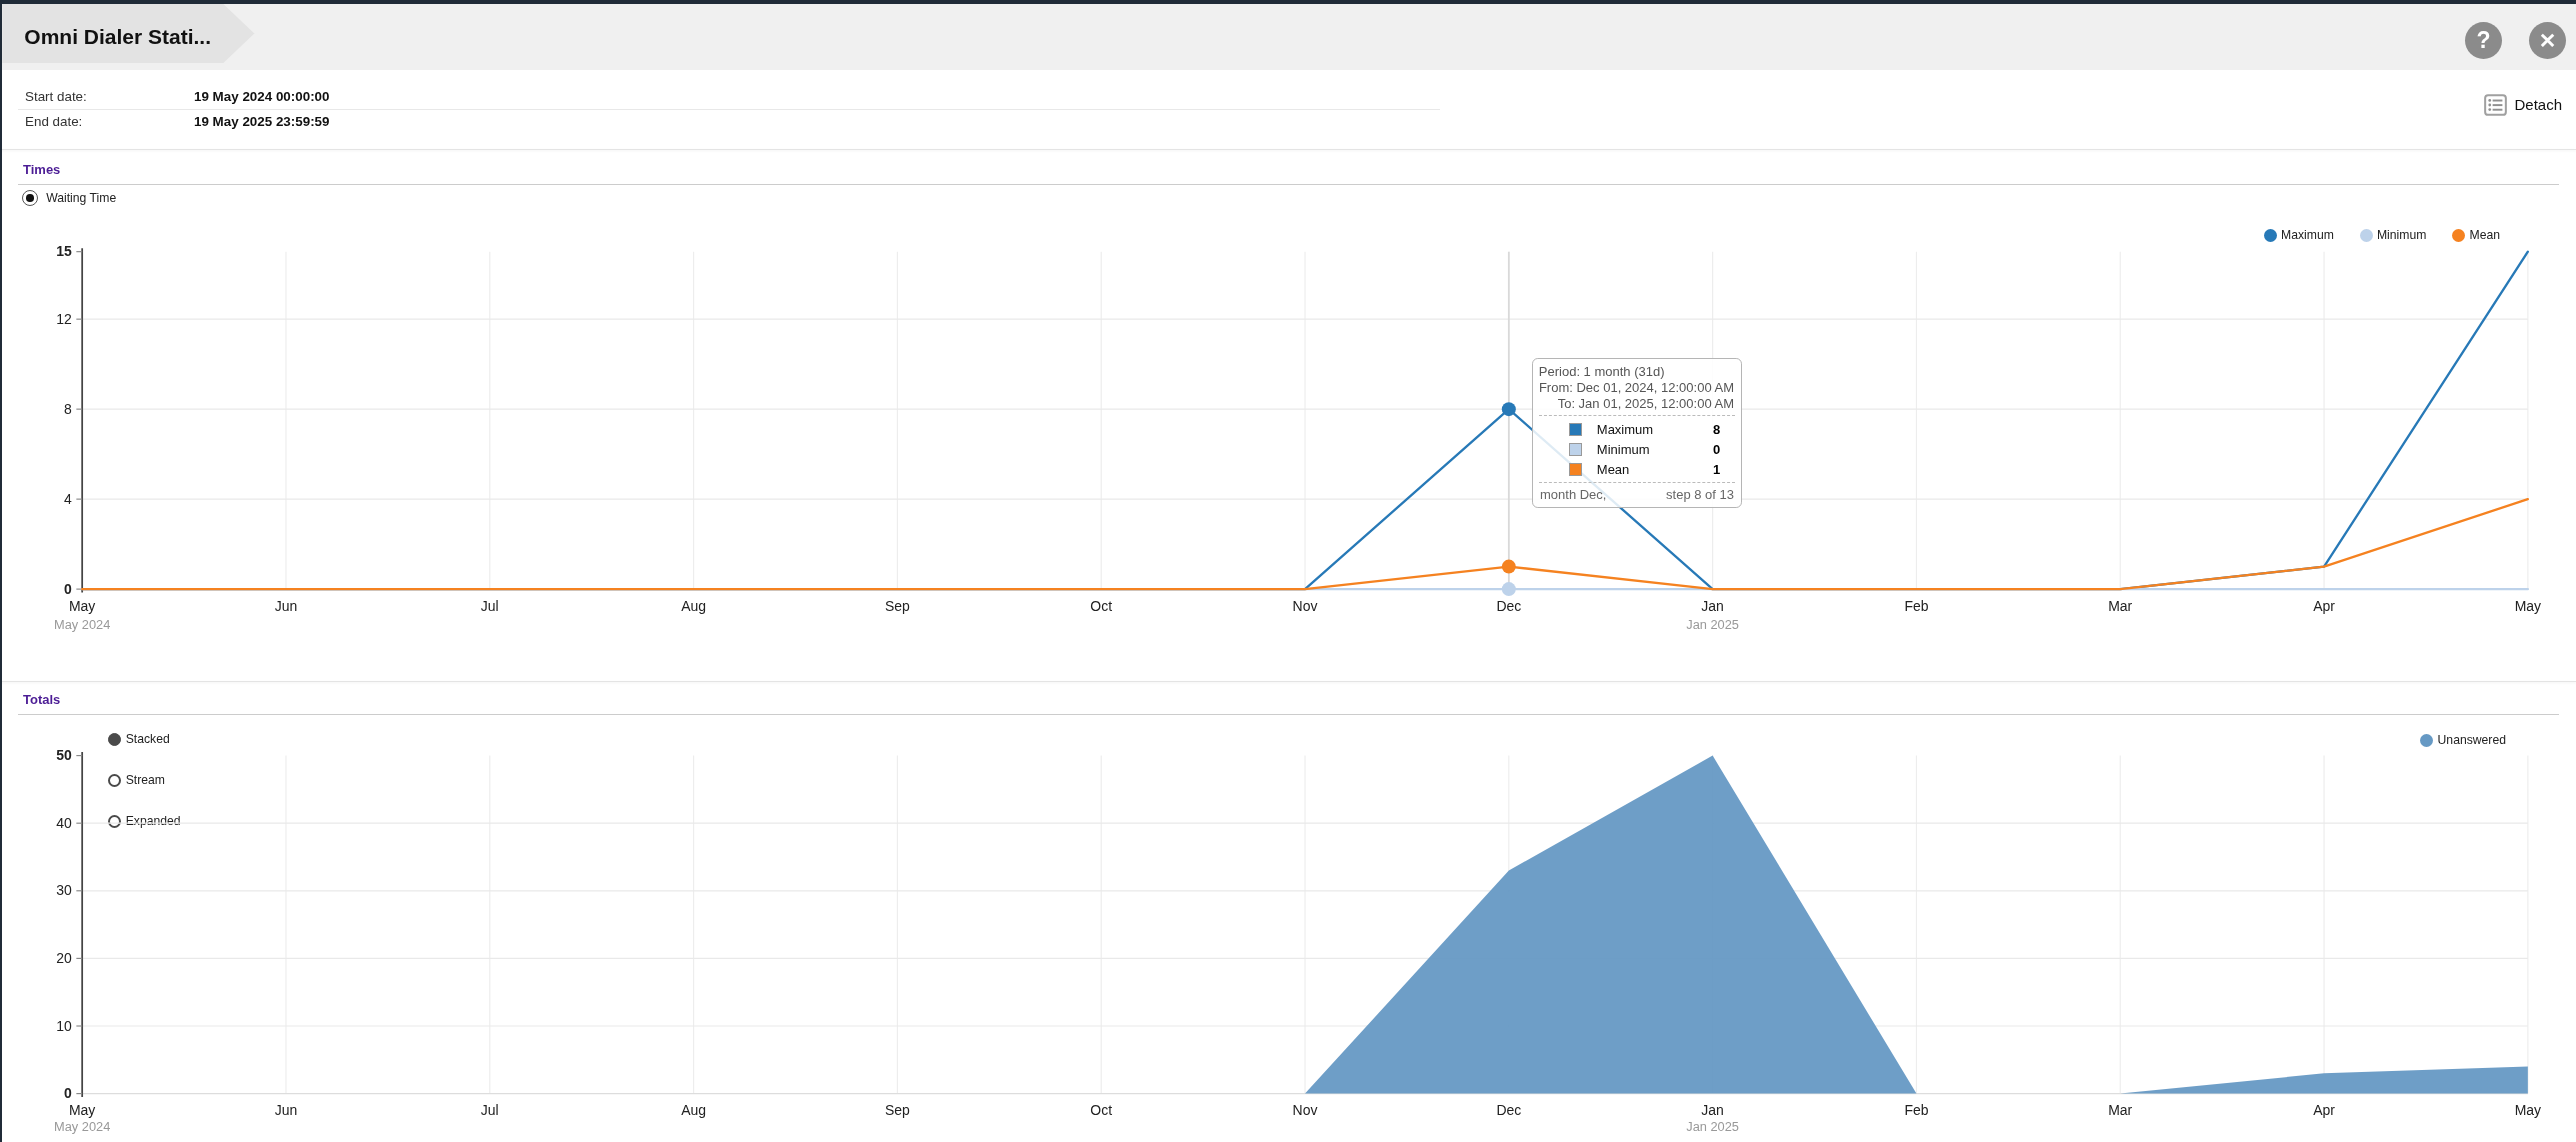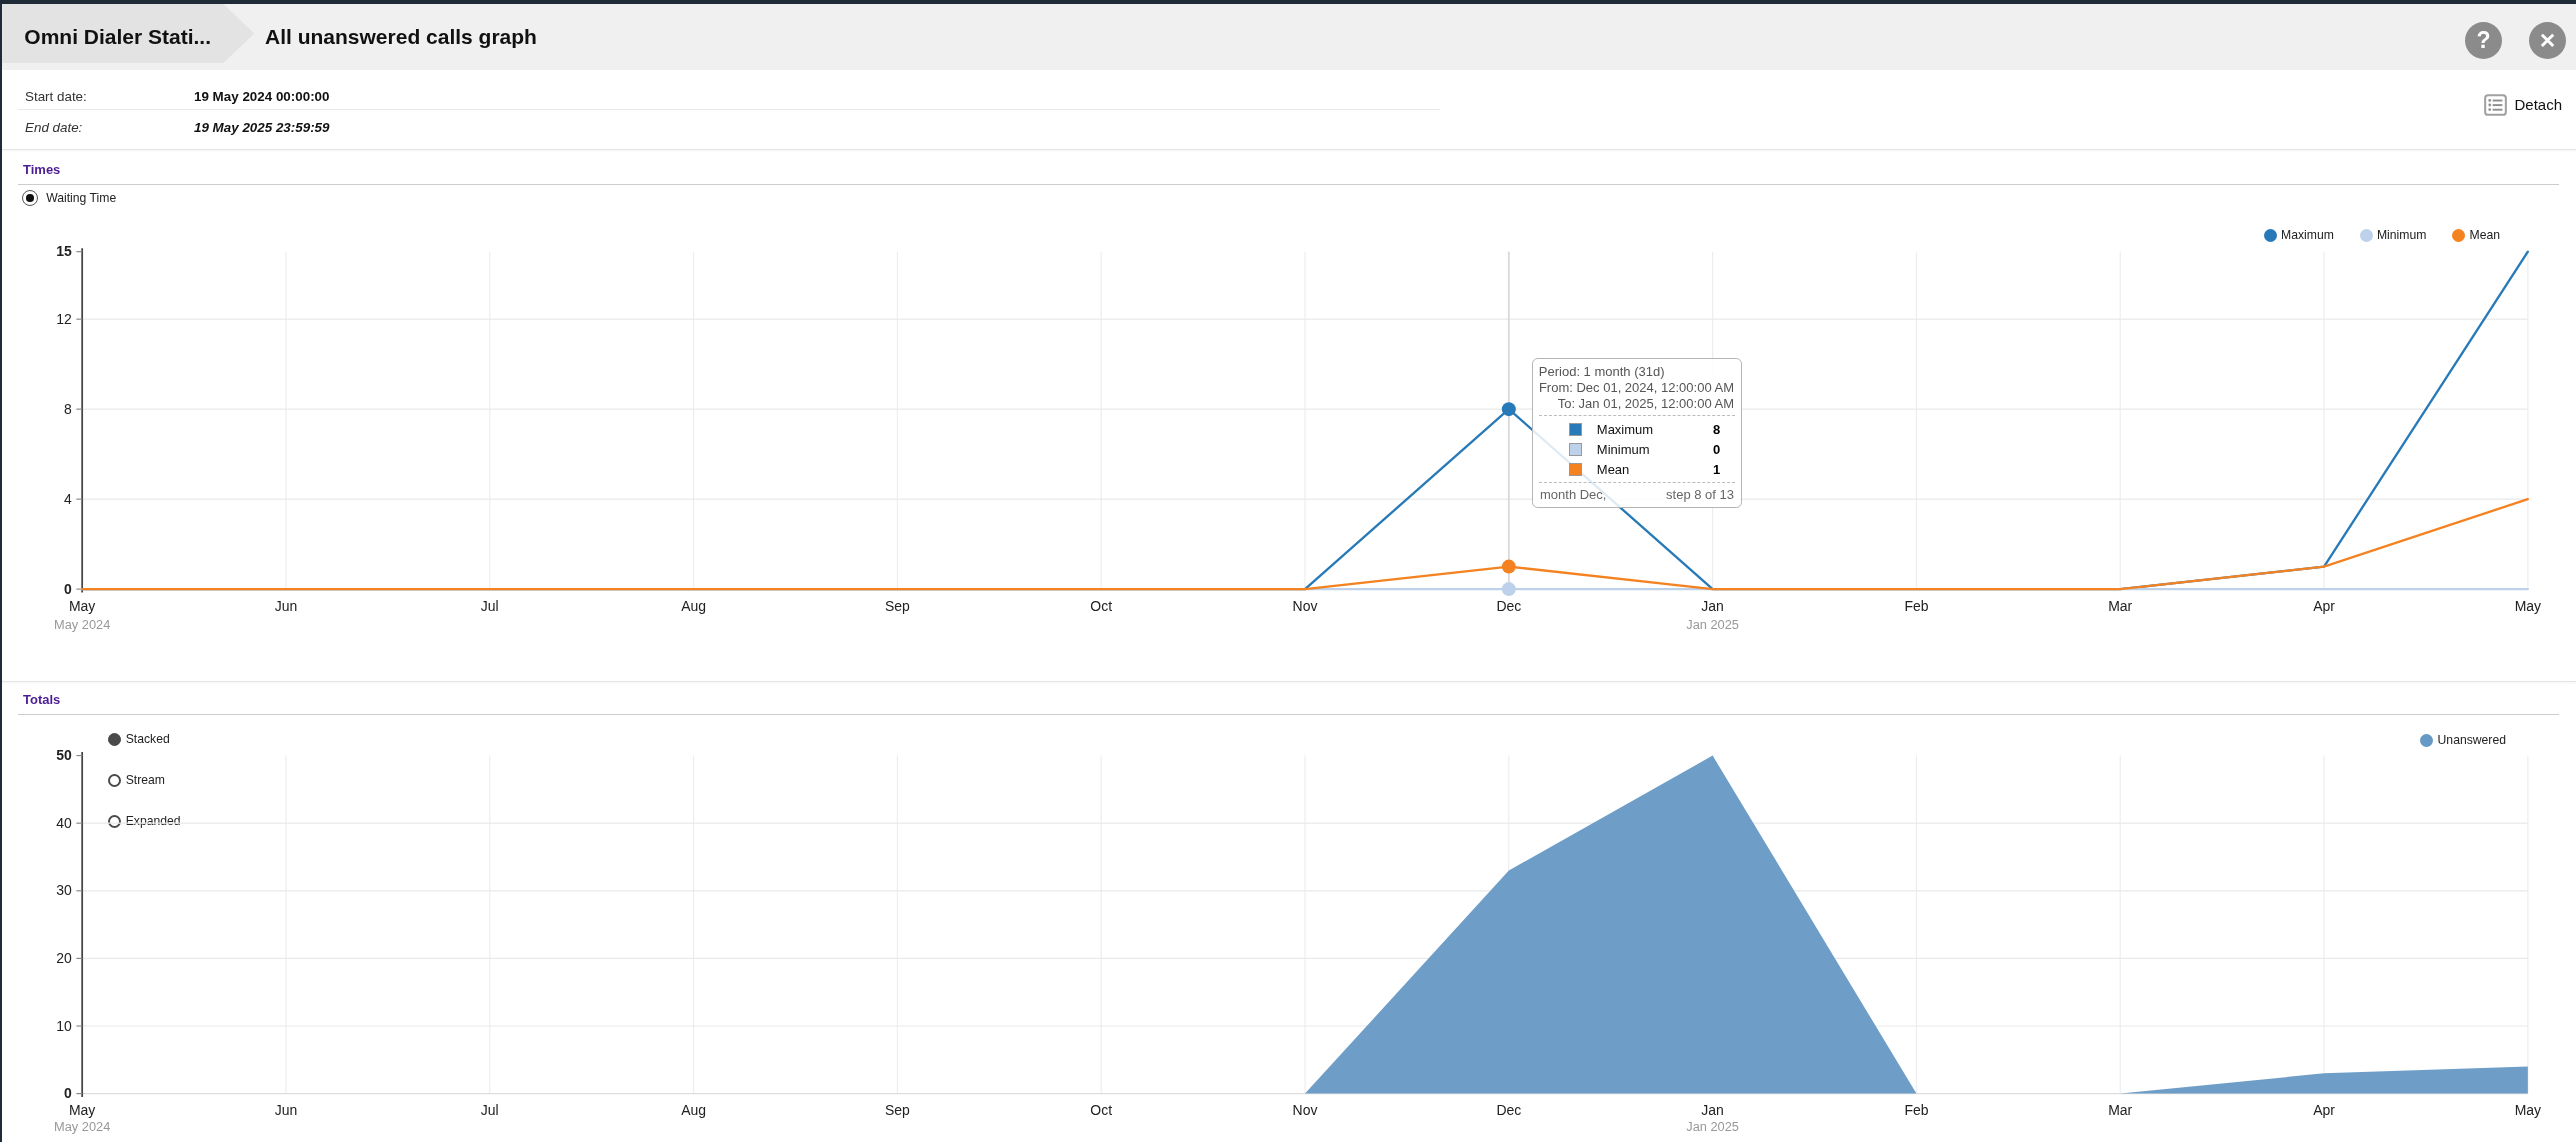--- a/index.html
+++ b/index.html
@@ -22,21 +22,21 @@
     position:absolute;top:18px;width:37px;height:37px;border-radius:50%;
     background:#8b8b8b;color:#ffffff;text-align:center;line-height:37px;
     font-size:23px;font-weight:bold;cursor:pointer;user-select:none;
   }
   .help-btn{left:2465px;}
   .close-btn{left:2529px;font-size:21px;}
   
   .date-label{position:absolute;left:25px;font-size:13.4px;color:#333;}
   .date-value{position:absolute;left:194px;font-size:13.4px;font-weight:bold;color:#111;}
   .row-start{top:89px;}
-  .row-end{top:120px;font-style:italic;}
+  .row-end{top:114px;}
   .date-divider{position:absolute;left:17.5px;top:109px;width:1422px;height:0.6px;background:#e8e8e8;}
   .detach{
     position:absolute;right:14px;top:87px;height:35px;display:flex;align-items:center;gap:7px;
     cursor:pointer;
     text-align:right;
   }
   .detach-label{font-size:15px;color:#111;}
   
   .section-divider{position:absolute;left:0;width:2576px;height:1.2px;background:#e4e4e4;box-shadow:0 1.2px 2.3px rgba(0,0,0,0.07);}
   .sd1{top:149px;} .sd2{top:681px;}
@@ -84,21 +84,20 @@
 </head>
 <body>
 
 <div class="topbar"></div>
 <div class="leftbar"></div>
 
 <div class="header">
   <div class="tab">
     <span class="tab-label">Omni Dialer Stati...</span>
   </div>
-  <span class="page-title">All unanswered calls graph</span>
   <div class="circle-btn help-btn">?</div>
   <div class="circle-btn close-btn">✕</div>
 </div>
 
 <span class="date-label row-start">Start date:</span>
 <span class="date-value row-start">19 May 2024 00:00:00</span>
 <div class="date-divider"></div>
 <span class="date-label row-end">End date:</span>
 <span class="date-value row-end">19 May 2025 23:59:59</span>
 

